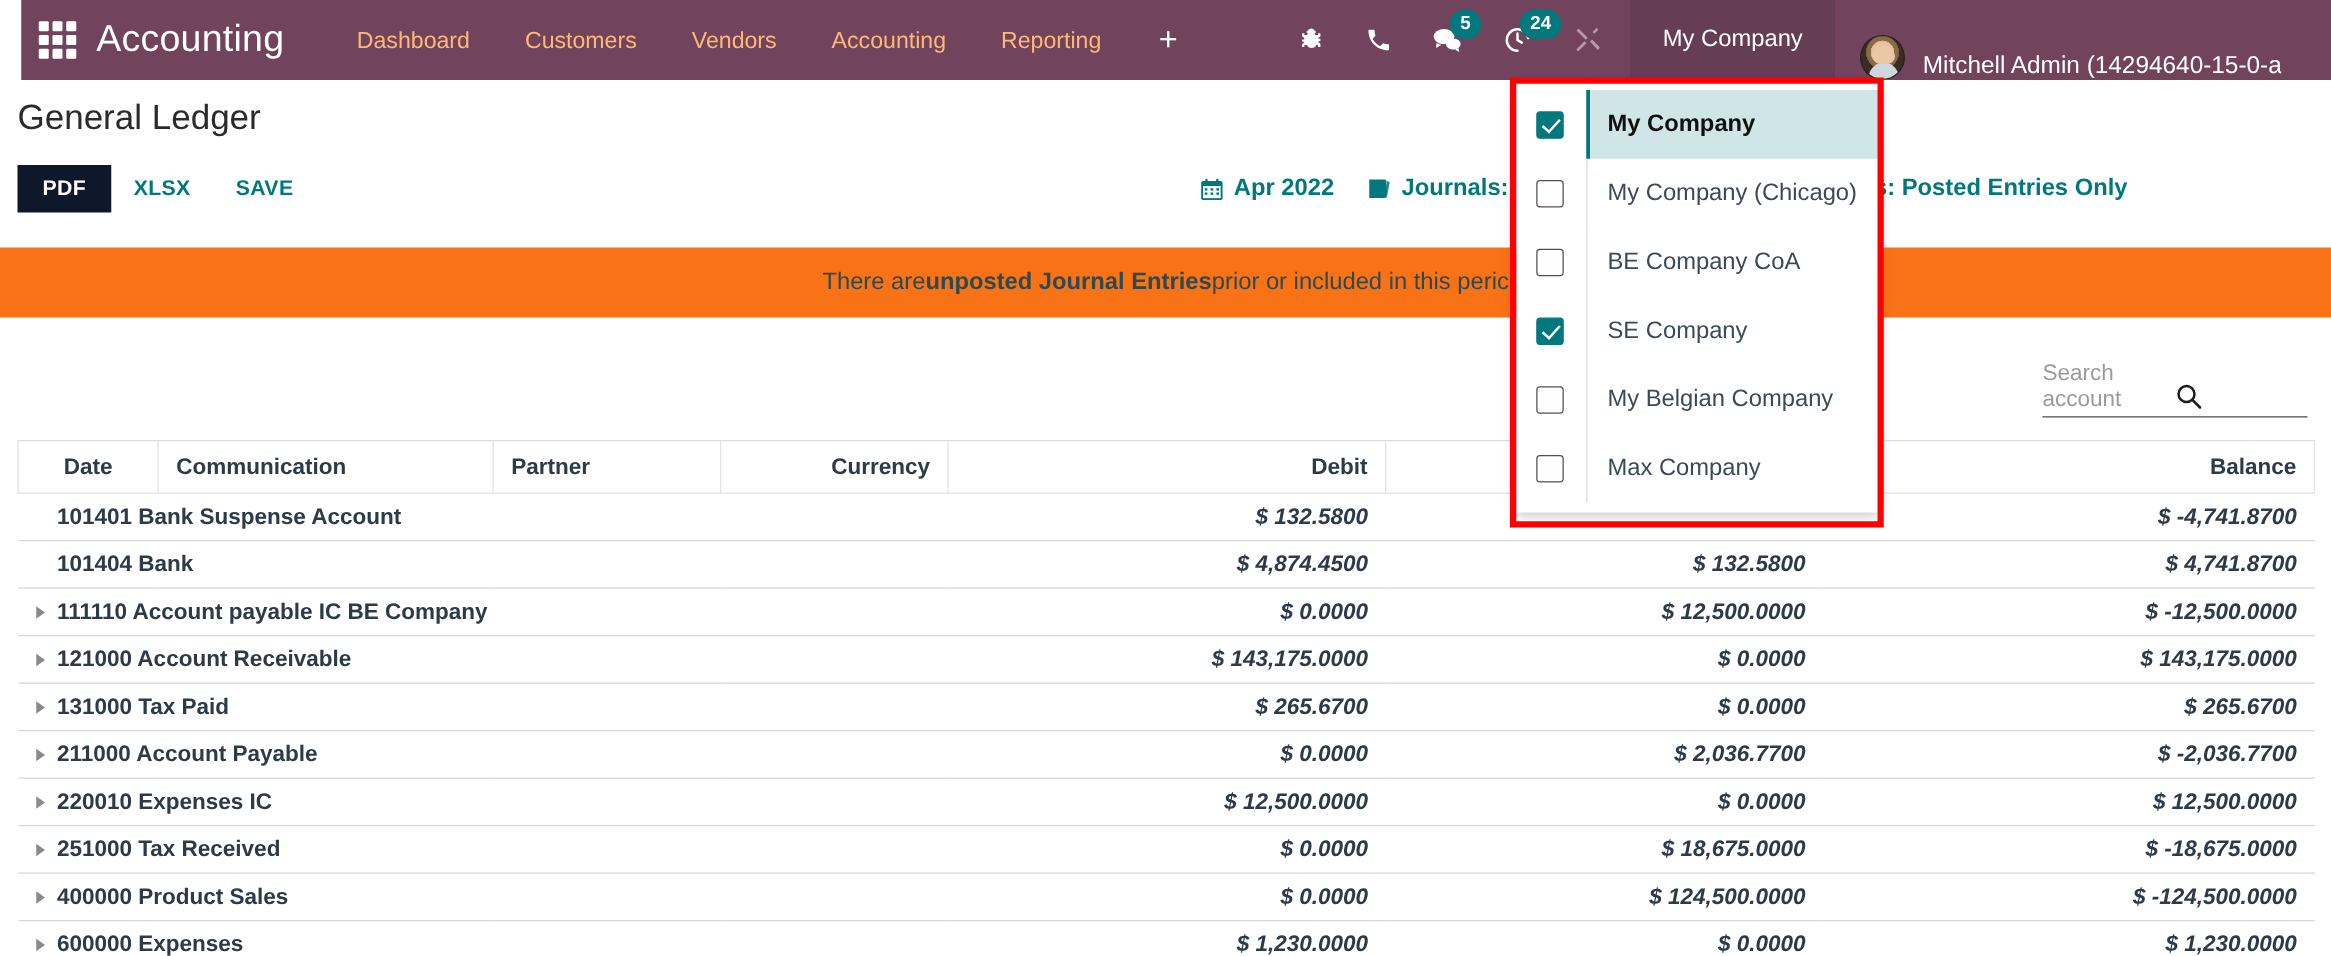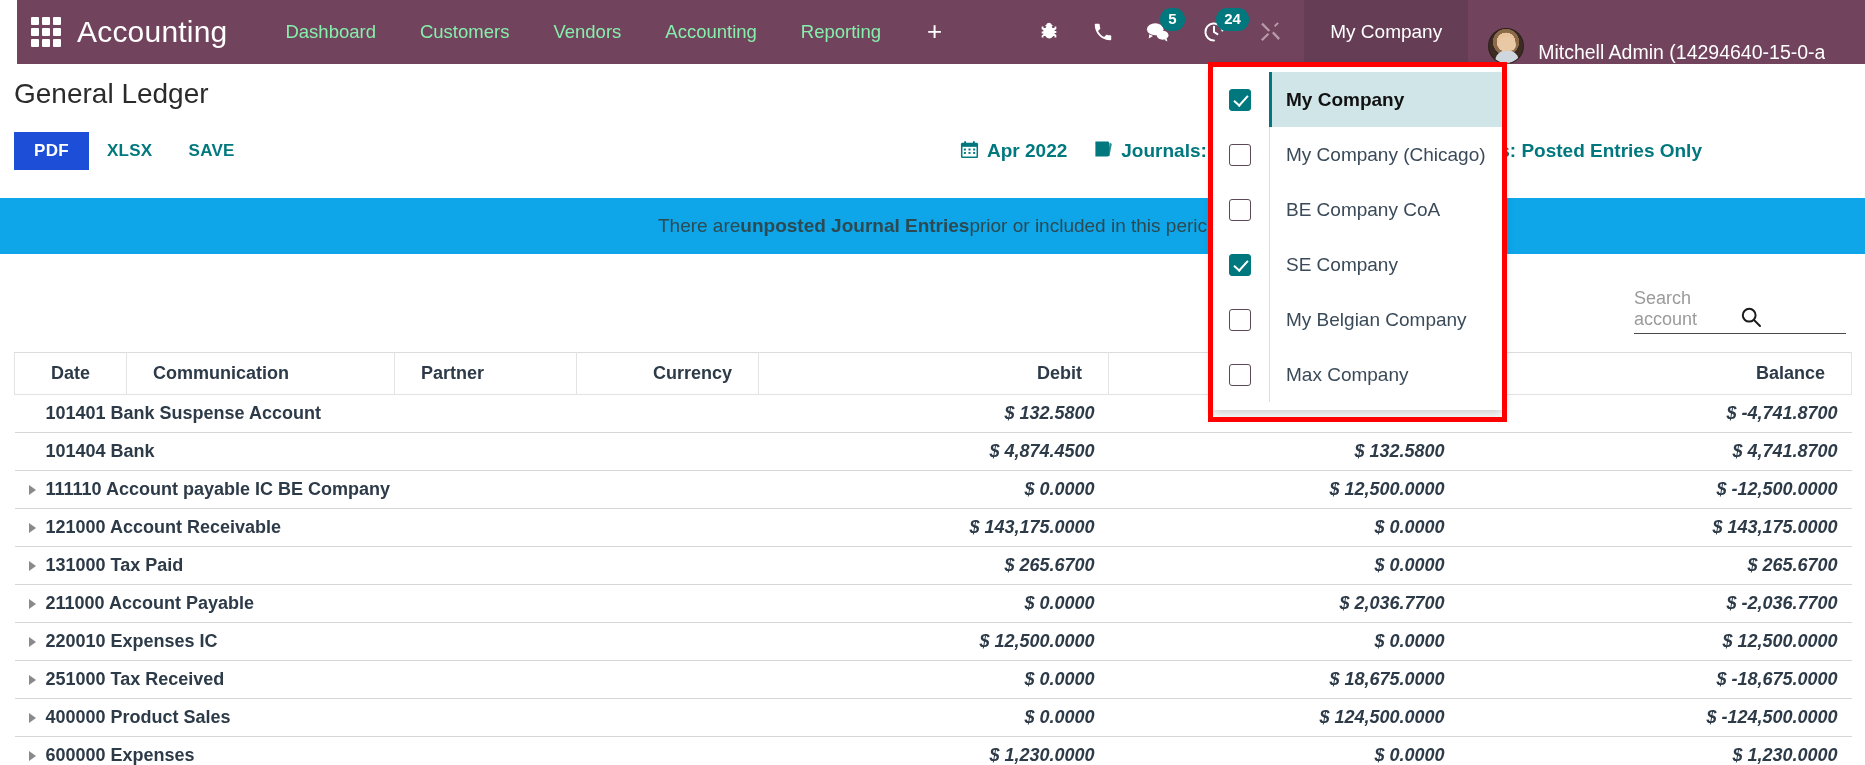--- a/index.html
+++ b/index.html
@@ -25,21 +25,21 @@
     width: 30px; height: 30px;
     display: grid; grid-template-columns: repeat(3,1fr); grid-template-rows: repeat(3,1fr);
     gap: 3px; cursor: pointer;
   }
   .apps-grid i { display:block; background:#ffffff; border-radius: 1px; }
   .brand {
     font-size: 30px; font-weight: 400; color: #fff;
     margin-right: 36px; letter-spacing: .2px;
   }
   .navlink {
-    font-size: 18.5px; color: #86efac; padding: 0 22px;
+    font-size: 18.5px; color: #fdba74; padding: 0 22px;
     height: 64px; line-height: 64px; cursor: pointer;
   }
   .nav-plus { font-size: 26px; padding: 0 24px; height:64px; line-height:62px; cursor:pointer; color:#fff; }
   .nav-spacer { flex: 0 0 56px; }
   .sysicon {
     position: relative; padding: 0 16px; height: 64px;
     display: flex; align-items: center; cursor: pointer;
   }
   .sysicon svg { display:block; }
   .badge {
@@ -75,42 +75,42 @@
   }
   .username { font-size: 19.5px; color:#ffffff; white-space:nowrap; }
 
   
   .page-title {
     position:absolute; left: 14px; top: 78px;
     font-size: 28px; color: #2b2b2b; font-weight: 400;
   }
   .btnbar { position:absolute; left: 14px; top: 132px; display:flex; align-items:center; }
   .btn-pdf {
-    background:#1d4ed8; color:#ffffff; font-size:17px; font-weight:700;
+    background:#0f172a; color:#ffffff; font-size:17px; font-weight:700;
     padding: 9px 20px; cursor:pointer; letter-spacing:.3px;
   }
   .btn-flat {
     color:#00787e; font-size:17px; font-weight:700; padding: 9px 18px;
     cursor:pointer; letter-spacing:.3px;
   }
 
   
   .filters {
     position:absolute; top: 140px; left: 960px;
     display:flex; align-items:center; gap: 26px;
     color:#00787e; font-size: 19px; font-weight:700; white-space:nowrap;
   }
-  .filter { display:flex; gap: 8px; cursor:pointer; }
+  .filter { display:flex; align-items:center; gap: 8px; cursor:pointer; }
   .filter svg { display:block; }
 
   
   .banner {
     position:absolute; top: 198px; left:0;
     width: 1865px; height: 56px;
-    background: #0ea5e9;
+    background: #f97316;
     display:flex; align-items:center; justify-content:center;
     color: #2c4a52; font-size: 19px;
   }
   .banner b { font-weight: 700; }
 
   
   .searchbox {
     position:absolute; top: 288px; left: 1634px;
     width: 212px; display:flex; align-items:flex-end;
     border-bottom: 1px solid #4a4a4a; padding-bottom: 3px;
@@ -120,21 +120,21 @@
   }
   .searchbox svg { display:block; margin-bottom:2px; }
 
   
   .tbl {
     position:absolute; top: 352px; left: 14px;
     width: 1838px; border-collapse: collapse;
     font-size: 18px; color: #2d3a48;
   }
   .tbl th {
-    font-weight: 700; padding: 10px 26px;
+    font-weight: 700; padding: 10px 14px;
     border: 1px solid #e3e3e3; border-top: 1px solid #dcdcdc;
     background:#ffffff; white-space:nowrap;
   }
   .tbl th.num { text-align: right; }
   .tbl th.lft { text-align: left; }
   .tbl th.ctr { text-align: center; }
   .tbl td {
     padding: 8px 14px; border-top: 1px solid #d6d6d6;
     font-weight: 700; white-space: nowrap; text-align: center;
   }

